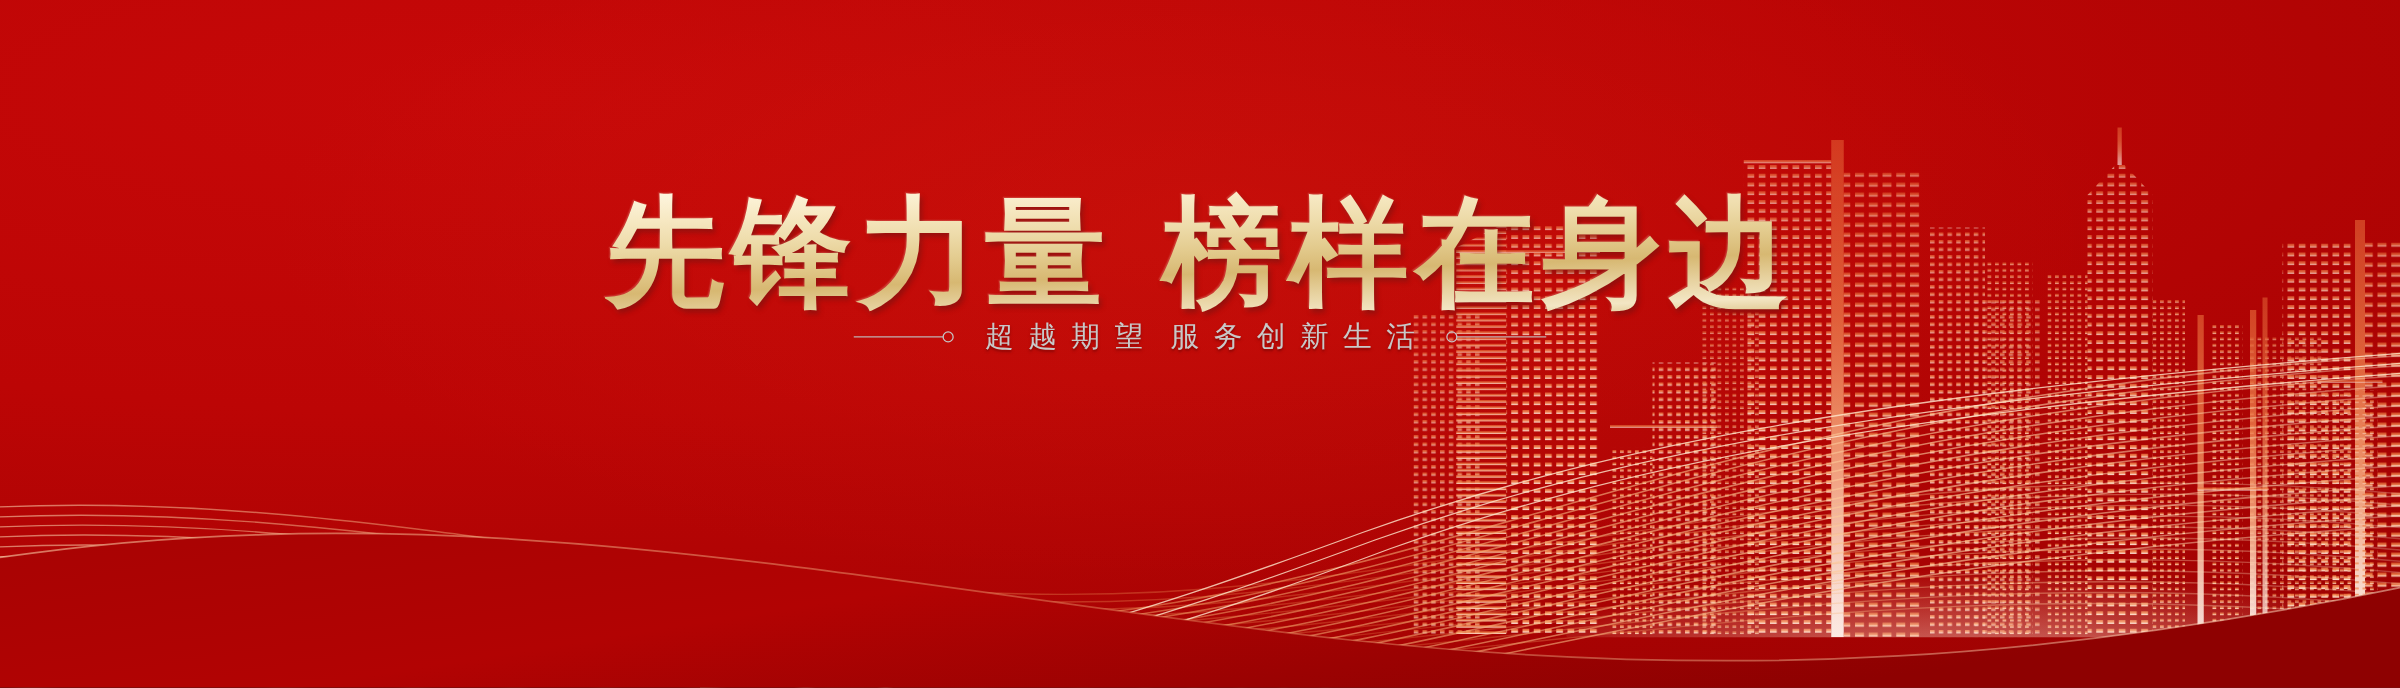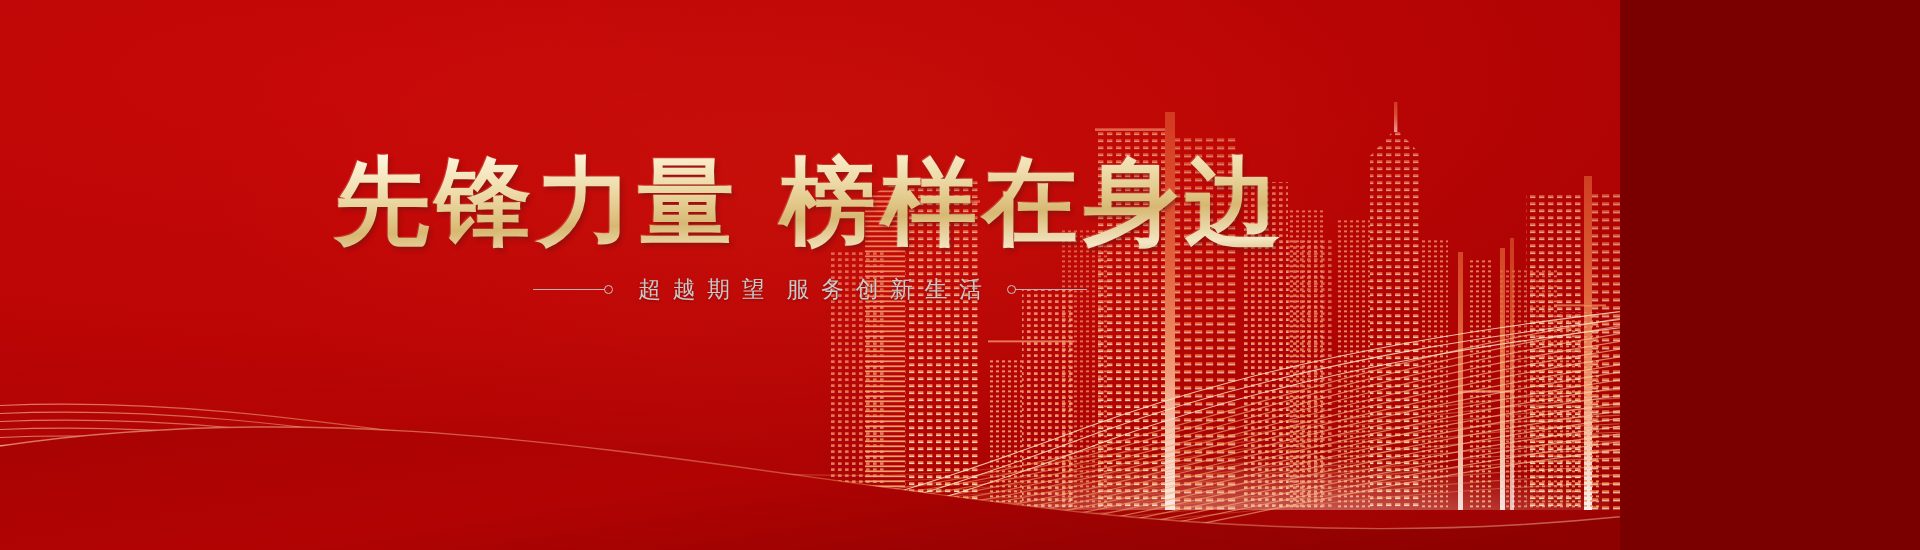--- a/index.html
+++ b/index.html
@@ -1,20 +1,20 @@
 <!DOCTYPE html>
 <html><head>
 <meta charset="utf-8">
 <style>
   * { margin:0; padding:0; box-sizing:border-box; }
   html,body { background:#7a0000; }
 
   #banner{
     position:relative;
-    width:1620px;
+    width:1920px;
     height:550px;
     overflow:hidden;
     font-family:"Liberation Serif","DejaVu Serif",serif;
     background:#7f1d1d;
   }
 
   
   .bg-base{
     position:absolute; inset:0;
     background:
@@ -78,21 +78,20 @@
     -webkit-background-clip:text;
     background-clip:text;
     color:transparent;
     -webkit-text-fill-color:transparent;
     filter:drop-shadow(2px 3px 2px rgba(90,0,0,.45))
            drop-shadow(-1px -1px 0 rgba(255,255,230,.18));
   }
   .headline .gap{ display:inline-block; width:.42em; }
 
   .subline{
-    margin-top:20px;
     display:flex;
     align-items:center;
     justify-content:center;
     gap:14px;
   }
   .sub-text{
     font-size:23px;
     letter-spacing:.50em;
     text-indent:.50em;
     color:#C8C8C8;

